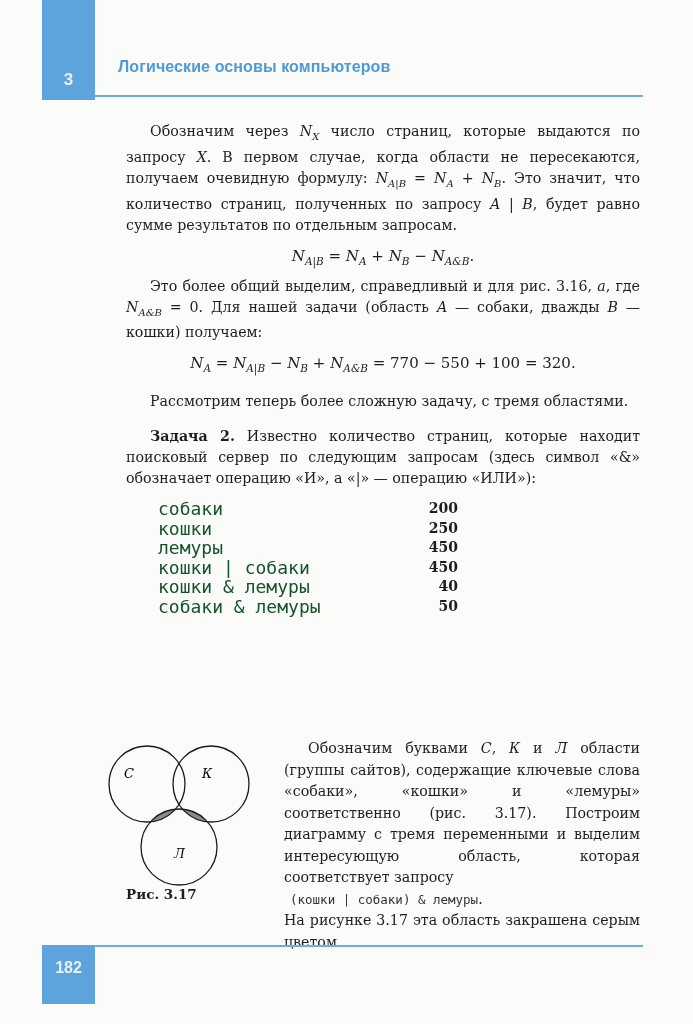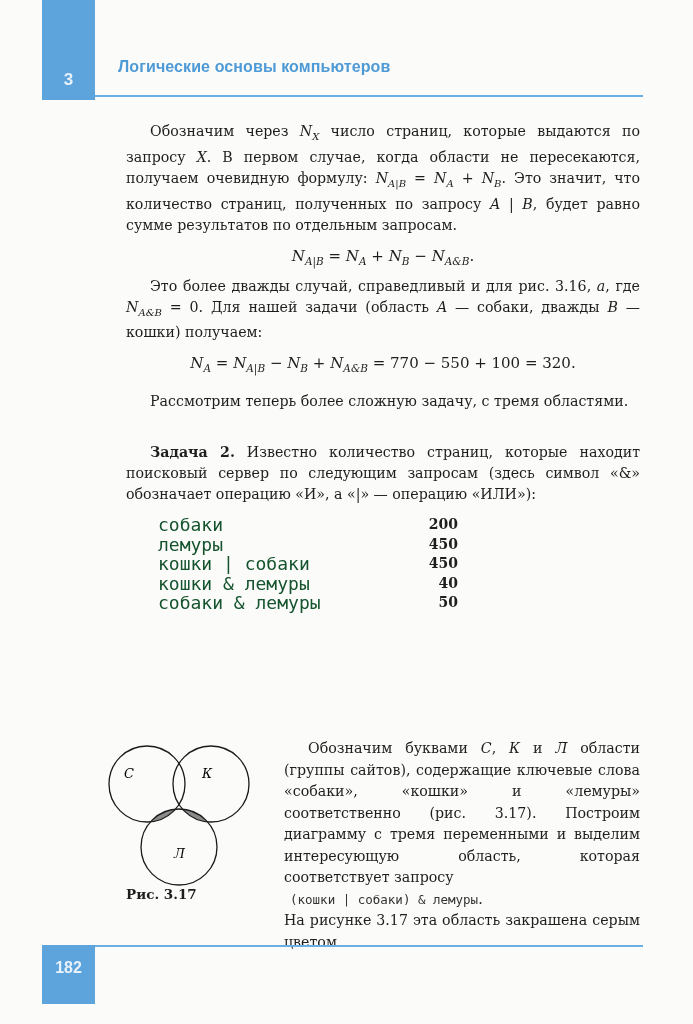--- a/index.html
+++ b/index.html
@@ -69,32 +69,36 @@
 </div>
 <div class="header-title">Логические основы компьютеров</div>
 <div class="header-rule"></div>
 
 <div class="content">
   <p class="p ind"><span>Обозначим через </span><i>N</i><sub>X</sub><span> число страниц, которые выдаются по запросу </span><i>X</i><span>. В первом случае, когда области не пересекаются, получаем очевидную формулу: </span><i>N</i><sub>A|B</sub><i> = N</i><sub>A</sub><i> + N</i><sub>B</sub><span>. Это значит, что количество страниц, полученных по запросу </span><i>A | B</i><span>, будет равно сумме результатов по отдельным запросам.</span></p>
 
 
   <div class="formula"><span>N</span><sub>A|B</sub><span> = N</span><sub>A</sub><span> + N</span><sub>B</sub><span> − N</span><sub>A&amp;B</sub><span style="font-style:normal">.</span></div>
 
-  <p class="p ind"><span>Это более дважды случай, справедливый и для рис. 3.16, </span><i>а</i><span>, где </span><i>N</i><sub>A&amp;B</sub><span> = 0. Для нашей задачи (область </span><i>A</i><span> — собаки, дважды </span><i>B</i><span> — кошки) получаем:</span></p>
+  <p class="p ind"><span>Это более общий выделим, справедливый и для рис. 3.16, </span><i>а</i><span>, где </span><i>N</i><sub>A&amp;B</sub><span> = 0. Для нашей задачи (область </span><i>A</i><span> — собаки, дважды </span><i>B</i><span> — кошки) получаем:</span></p>
 
   <div class="formula"><span>N</span><sub>A</sub><span> = N</span><sub>A|B</sub><span> − N</span><sub>B</sub><span> + N</span><sub>A&amp;B</sub><span style="font-style:normal"> = 770 − 550 + 100 = 320.</span></div>
 
   <p class="p ind" style="margin-top:12px">Рассмотрим теперь более сложную задачу, с тремя областями.</p>
 
-  <p class="p ind" style="margin-top:30px"><span class="task-title">Задача 2.</span><span> Известно количество страниц, которые находит поисковый сервер по следующим запросам (здесь символ «&amp;» обозначает операцию «И», а «|» — операцию «ИЛИ»):</span></p>
+  <p class="p ind" style="margin-top:14px"><span class="task-title">Задача 2.</span><span> Известно количество страниц, которые находит поисковый сервер по следующим запросам (здесь символ «&amp;» обозначает операцию «И», а «|» — операцию «ИЛИ»):</span></p>
 
   <div class="queries">
     <div class="qrow">
         <span class="qname">собаки</span>
         <span class="qval">200</span>
+      </div>
+    <div class="qrow">
+        <span class="qname">кошки</span>
+        <span class="qval">250</span>
       </div>
     <div class="qrow">
         <span class="qname">лемуры</span>
         <span class="qval">450</span>
       </div>
     <div class="qrow">
         <span class="qname">кошки | собаки</span>
         <span class="qval">450</span>
       </div>
     <div class="qrow">

